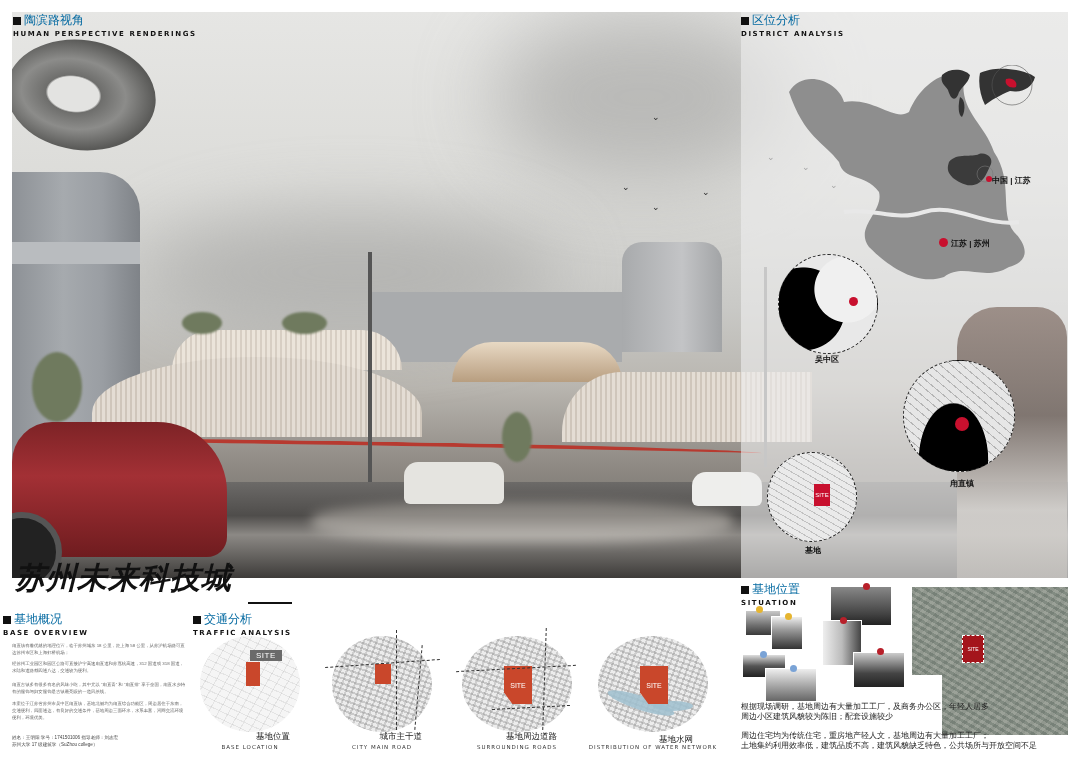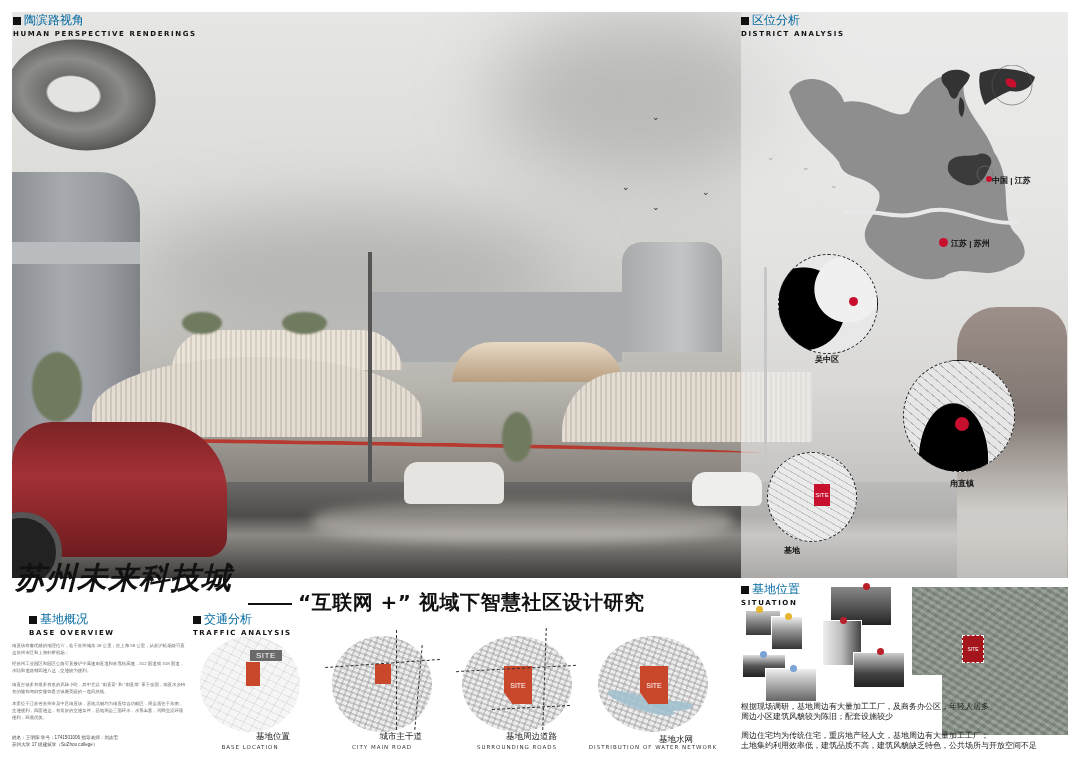--- a/index.html
+++ b/index.html
@@ -172,26 +172,26 @@
 <div class="circle-map" style="left:778px;top:254px;width:100px;height:100px;background:radial-gradient(circle at 70% 35%, #f0f0f0 0 35%, transparent 36%), radial-gradient(circle at 25% 55%, #000 0 45%, transparent 46%), #e8e8e8;"></div>
 <div class="red-dot" style="left:849px;top:297px;"></div>
 <div class="circle-label" style="left:815px;top:354px;">吴中区</div>
 
 <div class="circle-map" style="left:903px;top:360px;width:112px;height:112px;background:radial-gradient(ellipse at 45% 90%, #000 0 40%, transparent 41%), repeating-linear-gradient(40deg, transparent 0 6px, rgba(90,90,90,.35) 6px 7px), #e6e6e6;"></div>
 <div class="red-dot" style="left:955px;top:417px;width:14px;height:14px;"></div>
 <div class="circle-label" style="left:950px;top:478px;">甪直镇</div>
 
 <div class="circle-map" style="left:767px;top:452px;width:90px;height:90px;background:repeating-linear-gradient(30deg, transparent 0 5px, rgba(100,100,100,.3) 5px 6px), #eaeaea;"></div>
 <div class="site-tag" style="left:814px;top:484px;width:16px;height:22px;">SITE</div>
-<div class="circle-label" style="left:784px;top:545px;">基地</div>
+<div class="circle-label" style="left:805px;top:545px;">基地</div>
 
 <div class="title-main">苏州未来科技城</div>
-<div class="title-sub"><span class="title-dash"></span><span>“互联网 +” 视域下智慧社区设计研究</span></div>
-
-<div class="sec-head" style="left:29px;top:611px;">
+<div class="title-sub"><span class="title-dash"></span></div>
+
+<div class="sec-head" style="left:3px;top:611px;">
   <div class="cn">
       <span class="sq"></span>
       <span>基地概况</span>
     </div>
   <div class="en">Base Overview</div>
 </div>
 <p class="base-text" style="top:642px;">甪直镇有着优越的地理位置，临于苏州城东 18 公里，距上海 58 公里，从苏沪机场路可直达苏州市区和上海虹桥机场；</p>
 <p class="base-text" style="top:660px;">经苏州工业园区和园区公路可直接沪宁高速甪直道和苏嘉杭高速，312 国道或 318 国道，水陆和道路都四通八达，交通较为便利。</p>
 <p class="base-text" style="top:681px;">甪直古镇多有很多有名的风味小吃，其中尤以 “甪直青” 和 “甪直排” 享于全国，甪直水乡特有的服饰与妇女服饰是古镇最亮眼的一道风景线。</p>
 <p class="base-text" style="top:700px;">本案位于江苏省苏州市吴中区甪直镇，基地北侧均为甪直综合功能区，周边居住于东南，交通便利，四面通达，有良好的交通条件，基地周边三面环水，水系丰富，河网交流环境便利，环境优美。</p>

